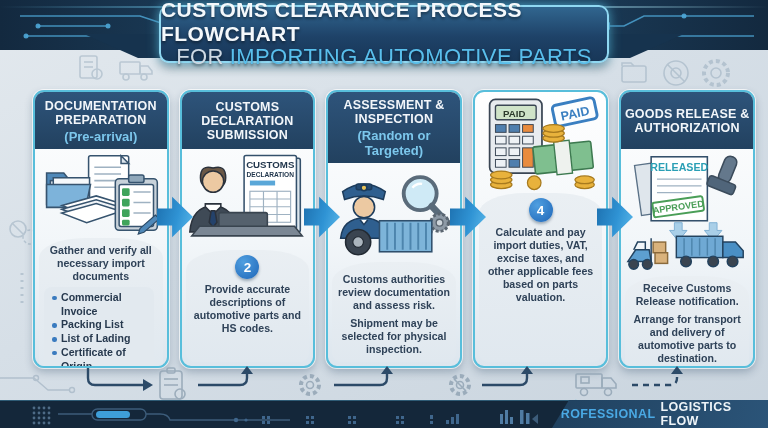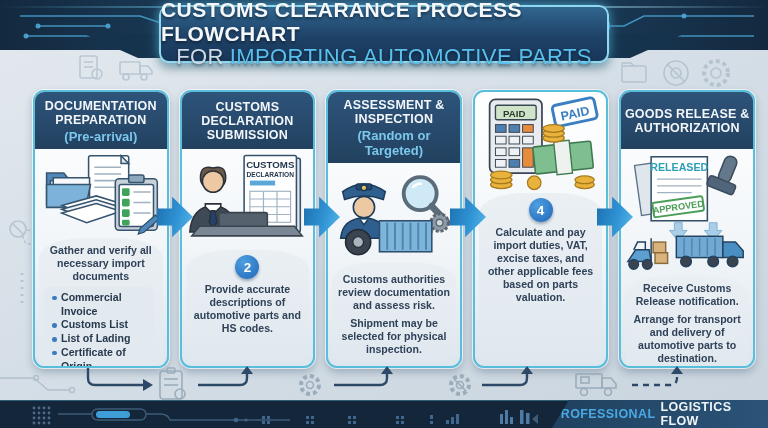--- a/index.html
+++ b/index.html
@@ -181,21 +181,21 @@
             </g>
             <path d="M106,80 l16,-14 4,4 -16,14 -6,2 z" fill="#4f88b8" stroke="#2c4a66" stroke-width="1.2"></path>
           </g>
         </svg>
       </div>
       <div class="panel">
         <div class="desc">Gather and verify all necessary import documents</div>
         <div class="bullets-box">
           <ul class="bullets">
             <li>Commercial Invoice</li>
-            <li>Customs List</li>
+            <li>Packing List</li>
             <li>List of Lading</li>
             <li>Certificate of Origin</li>
 
           </ul>
 
         </div>
       </div>
     </div>
 
     <div class="card">

